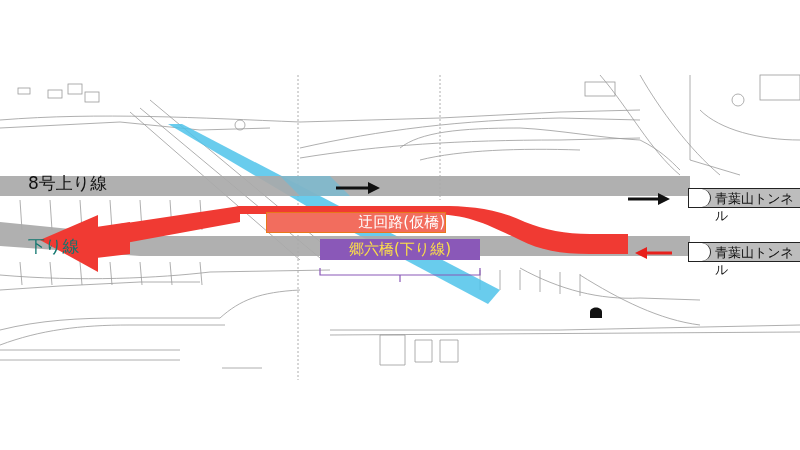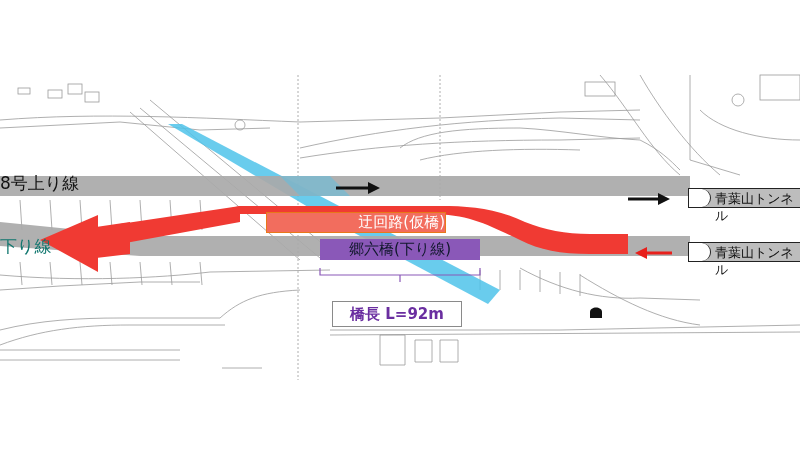--- a/index.html
+++ b/index.html
@@ -1,27 +1,27 @@
 <!DOCTYPE html>
 <html><head>
 <meta charset="utf-8">
 <style>
   html, body { margin:0; padding:0; background:#ffffff; }
   body { width:800px; height:450px; position:relative; overflow:hidden;
          font-family:"DejaVu Sans","Liberation Sans",sans-serif; }
   #stage { position:absolute; left:0; top:0; width:800px; height:450px; }
   svg { position:absolute; left:0; top:0; }
-  .lbl { position:absolute; white-space:nowrap; line-height:1; }
+  .lbl { position:absolute; white-space:nowrap; line-height:1;padding-left:28px; }
   .road-label-up { left:0; top:175px; font-size:17px; color:#111; }
   .road-label-down { left:0; top:238px; font-size:17px; color:#0f766e;font-family:Liberation Serif, serif; }
   .detour-box { position:absolute; left:266px; top:212px; width:180px; height:21px;
                 background:#f26d5e; border:1.5px solid #e8781a; box-sizing:border-box;
                 color:#fff; font-size:15px; text-align:right; line-height:19px; }
   .bridge-box { position:absolute; left:320px; top:239px; width:160px; height:21px;
-                background:#8a58b8; color:#0f172a; font-size:15px; text-align:center; line-height:21px; }
+                background:#8a58b8; color:#fde047; font-size:15px; text-align:center; line-height:21px; }
   .length-box { position:absolute; left:332px; top:301px; width:130px; height:26px;
                 background:#fff; border:1px solid #8a8a8a; box-sizing:border-box;
                 color:#6a2ea0; font-size:15px; font-weight:bold; text-align:center; line-height:24px; }
   .tunnel { position:absolute; height:20px; background:#bdbdbd; border:1.5px solid #222;
             box-sizing:border-box; font-size:13px; color:#111; line-height:17px;margin-left:8px; }
   .tunnel .portal { position:absolute; left:0; top:0; width:22px; height:100%;
                     background:#fff; border-right:1.5px solid #222; border-radius:0 10px 10px 0; box-sizing:border-box; }
   .tunnel .tname { position:absolute; left:26px; top:1px; }
   .dest { position:absolute; left:688px; top:284px; font-size:17px; color:#111; }
 </style>
@@ -115,21 +115,20 @@
     </g>
 
     <path d="M590 318 L590 312 C590 306 602 306 602 312 L602 318 Z" fill="#111"></path>
   </svg>
 
   <div class="lbl road-label-up">8号上り線</div>
   <div class="lbl road-label-down">下り線</div>
 
   <div class="detour-box">迂回路(仮橋)</div>
   <div class="bridge-box">郷六橋(下り線)</div>
-  <div class="length-box">橋長  L=92m</div>
 
   <div class="tunnel" style="left:680px; top:188px; width:120px;">
     <span class="portal"></span>
     <span class="tname">青葉山トンネル</span>
   </div>
   <div class="tunnel" style="left:680px; top:242px; width:120px;">
     <span class="portal"></span>
     <span class="tname">青葉山トンネル</span>
   </div>
 

